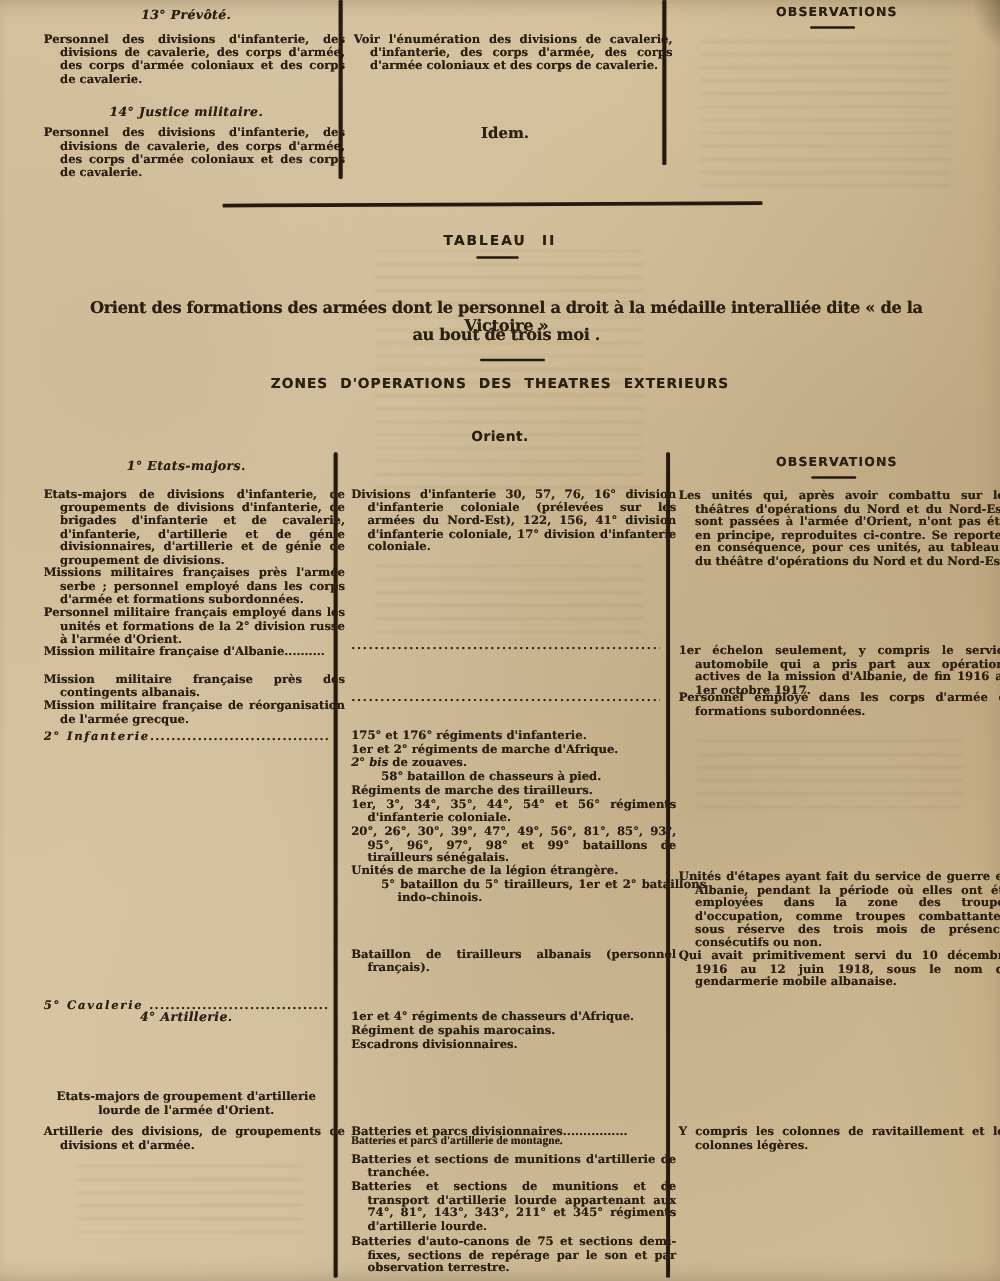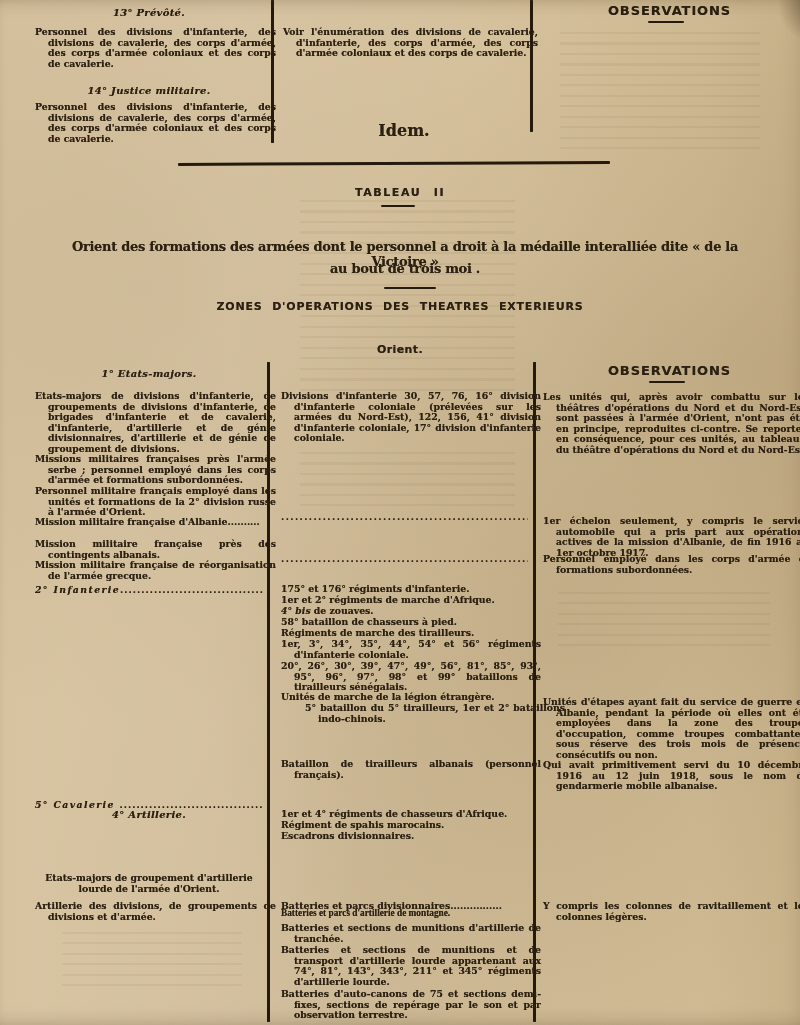--- a/index.html
+++ b/index.html
@@ -26,26 +26,26 @@
   .hang{padding-left:13px;text-indent:-13px;}
   .ctr{text-align:center;}
   .ital{font-style:italic;}
   .lcol{left:35px;width:228px;}
   .mcol{left:281px;width:247px;}
   .mcolTop{left:283px;width:242px;}
   .rcol{left:543px;width:253px;}
   .full{left:0;width:800px;}
   .headItal{font-style:italic;font-size:10px;letter-spacing:.3px;}
   .sans{font-family:"DejaVu Sans", sans-serif;text-align:center;}
-  .obsHead{font-size:13px;letter-spacing:.9px;}
+  .obsHead{font-size:10px;letter-spacing:.9px;}
   .tableauHead{font-size:11px;letter-spacing:1.6px;word-spacing:7px;}
   .zonesHead{font-size:11px;letter-spacing:.8px;word-spacing:5px;}
   .orientHead{font-size:11px;letter-spacing:.4px;}
   .bigTitle{font-size:13px;letter-spacing:-.3px;text-align:center;line-height:15px;}
-  .idem{font-size:16px;margin-top:25px;}
+  .idem{font-size:12px;}
   .vrule{position:absolute;width:2.6px;background:#241a0d;border-radius:1px;box-shadow:0 0 .6px rgba(36,26,13,.8);}
   .hrule{position:absolute;height:2px;background:#241a0d;border-radius:1px;}
   .hrMain{height:3px;transform:rotate(-.25deg);}
   .dotsRow{white-space:nowrap;overflow:hidden;letter-spacing:1.4px;}
   .leader{letter-spacing:1px;}
   .ghost{position:absolute;pointer-events:none;opacity:.5;filter:blur(.7px);
     background:repeating-linear-gradient(180deg, rgba(104,82,48,.16) 0px, rgba(104,82,48,.16) 2px, transparent 2px, transparent 10.5px);}
 </style>
 </head>
 <body>
@@ -104,22 +104,22 @@
     <p class="t lcol dotsRow" style="top:800px;"><span class="ital">5° Cavalerie </span><span class="leader">.........................................</span></p>
     <h4 class="t lcol ctr headItal" style="top:810px;">4° Artillerie.</h4>
     <p class="t lcol ctr" style="top:873px;">Etats-majors de groupement d'artillerie lourde de l'armée d'Orient.</p>
     <p class="t lcol hang" style="top:901px;">Artillerie des divisions, de groupements de divisions et d'armée.</p>
 
     <p class="t mcol hang" style="top:391px;">Divisions d'infanterie 30, 57, 76, 16° division d'infanterie coloniale (prélevées sur les armées du Nord-Est), 122, 156, 41° division d'infanterie coloniale, 17° division d'infanterie coloniale.</p>
     <p class="t mcol dotsRow" style="top:512px;">................................................................</p>
     <p class="t mcol dotsRow" style="top:554px;">................................................................</p>
     <p class="t mcol hang" style="top:584px;">175° et 176° régiments d'infanterie.</p>
     <p class="t mcol hang" style="top:595px;">1er et 2° régiments de marche d'Afrique.</p>
-    <p class="t mcol hang" style="top:606px;"><span class="ital">4° bis</span><span> de zouaves.</span></p>
-    <p class="t mcol hang" style="top:617px;">58° bataillon de chasseurs à pied.</p>
+    <p class="t mcol hang" style="top:606px;"><span class="ital">2° bis</span><span> de zouaves.</span></p>
+    <p class="t mcol hang" style="top:617px;margin-left:24px;">58° bataillon de chasseurs à pied.</p>
     <p class="t mcol hang" style="top:628px;">Régiments de marche des tirailleurs.</p>
     <p class="t mcol hang" style="top:639px;">1er, 3°, 34°, 35°, 44°, 54° et 56° régiments d'infanterie coloniale.</p>
     <p class="t mcol hang" style="top:661px;">20°, 26°, 30°, 39°, 47°, 49°, 56°, 81°, 85°, 93°, 95°, 96°, 97°, 98° et 99° bataillons de tirailleurs sénégalais.</p>
     <p class="t mcol hang" style="top:692px;">Unités de marche de la légion étrangère.</p>
     <p class="t mcol hang" style="top:703px;margin-left:24px;">5° bataillon du 5° tirailleurs, 1er et 2° bataillons indo-chinois.</p>
     <p class="t mcol hang" style="top:759px;">Bataillon de tirailleurs albanais (personnel français).</p>
     <p class="t mcol hang" style="top:809px;">1er et 4° régiments de chasseurs d'Afrique.</p>
     <p class="t mcol hang" style="top:820px;">Régiment de spahis marocains.</p>
     <p class="t mcol hang" style="top:831px;">Escadrons divisionnaires.</p>
     <p class="t mcol hang" style="top:901px;">Batteries et parcs divisionnaires................</p>

